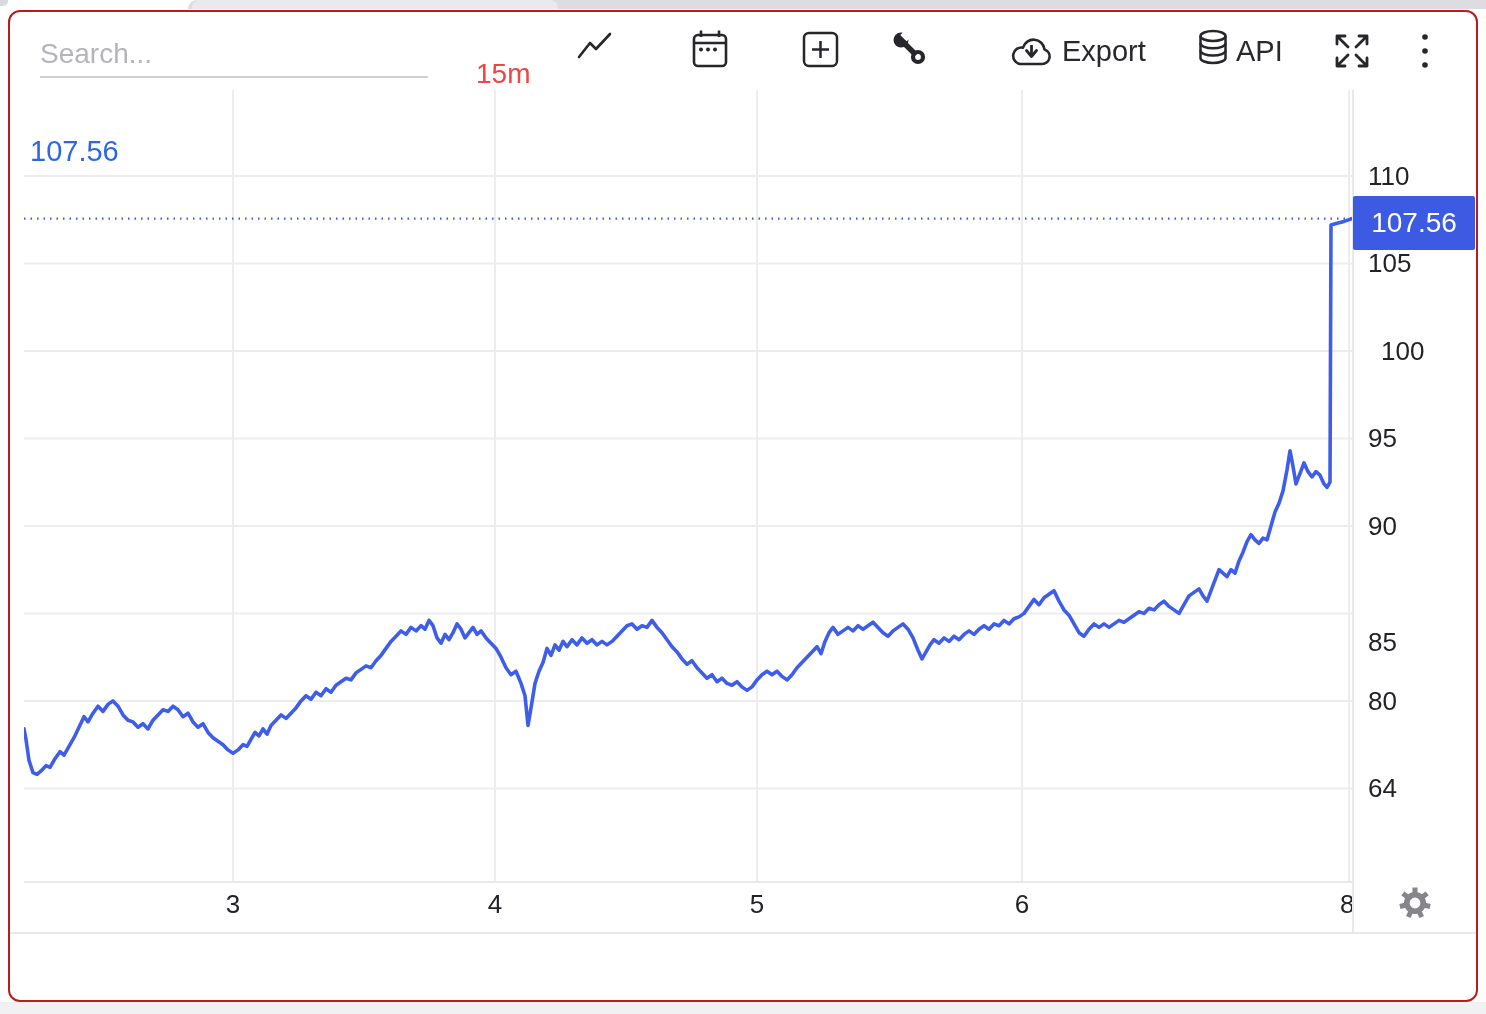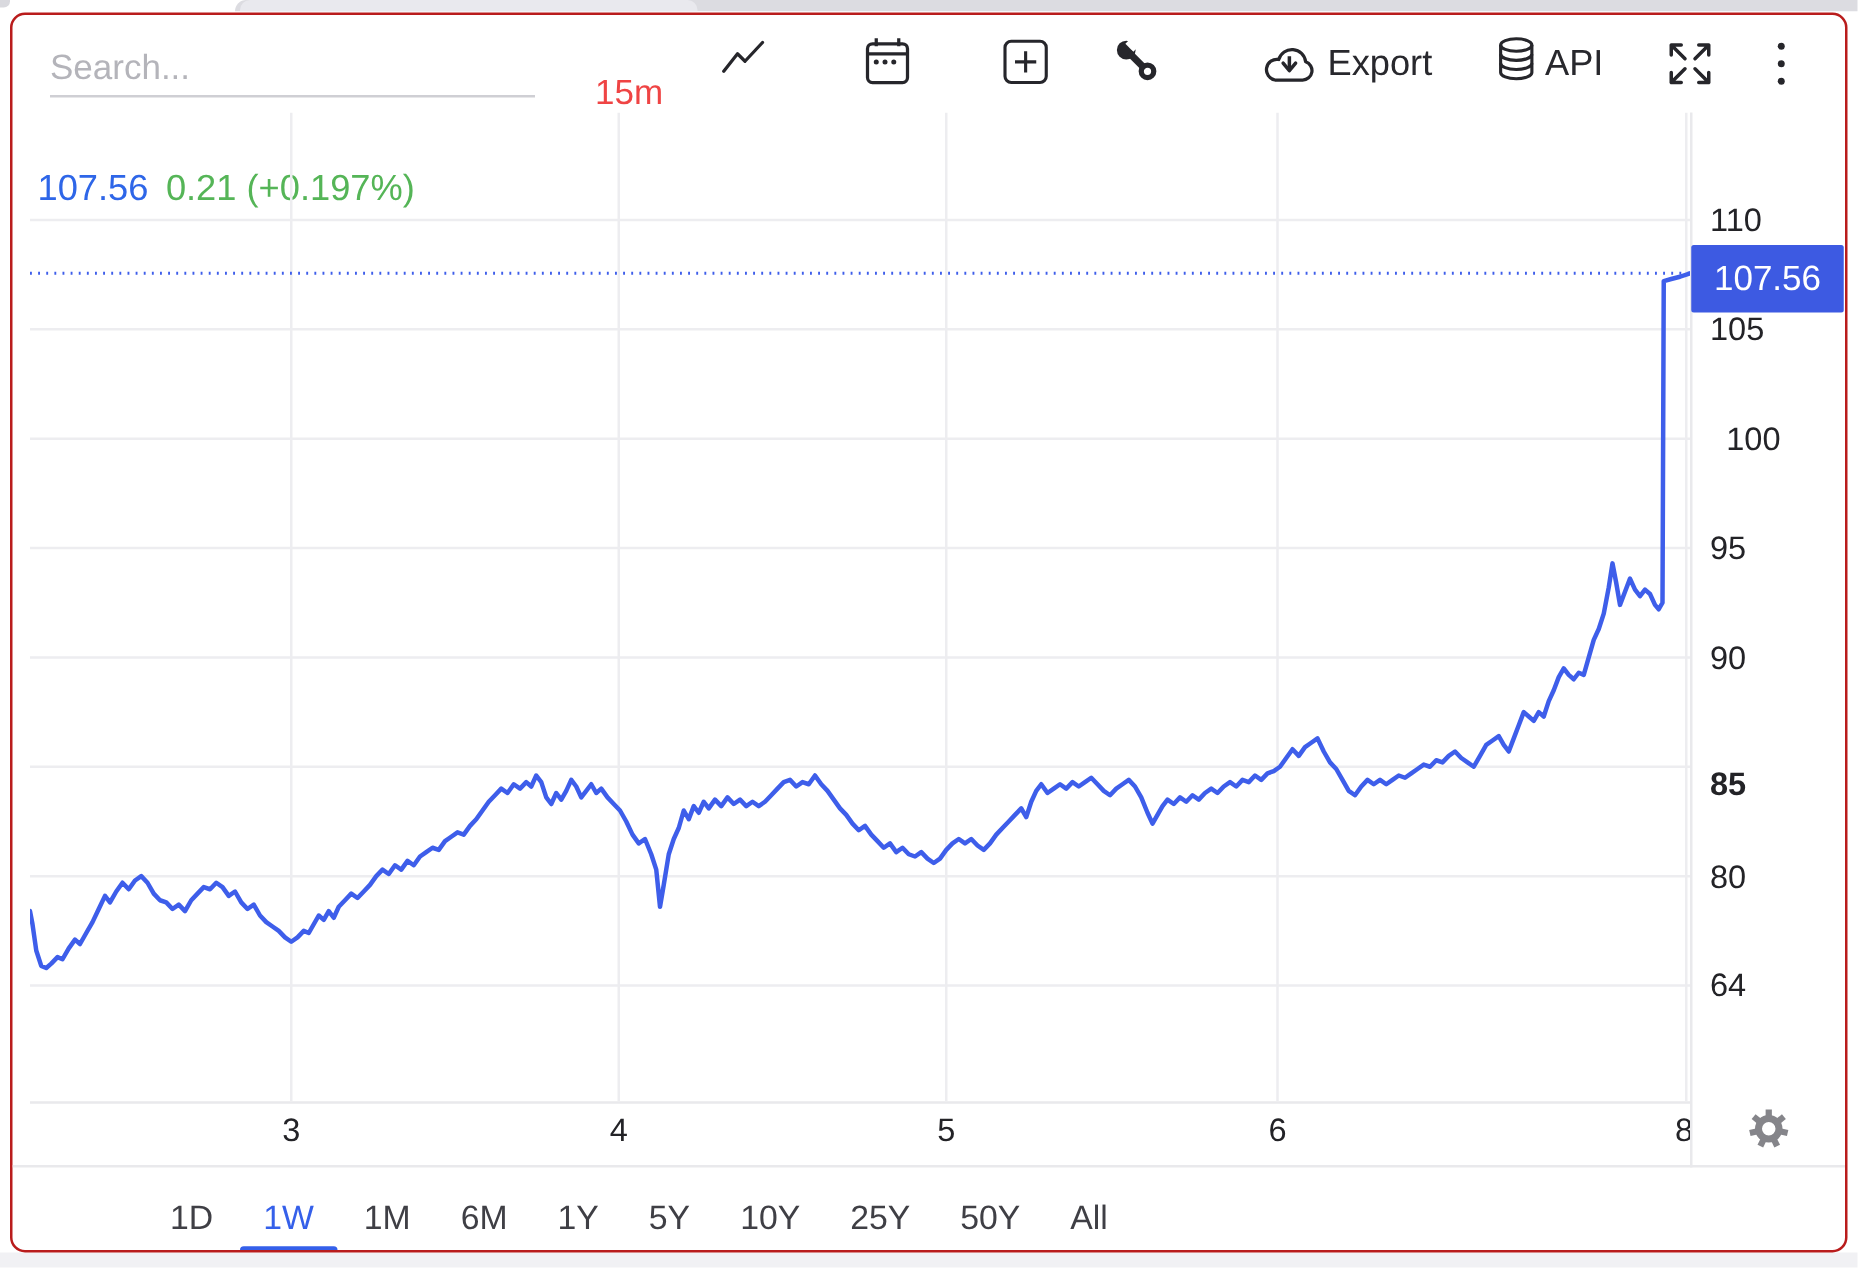--- a/index.html
+++ b/index.html
@@ -151,21 +151,20 @@
   <div class="icon-btn" style="left:1408px; top:16px;">
     <svg width="14" height="46" viewBox="0 0 14 46">
       <circle cx="7" cy="9" r="2.8" fill="#26262b"></circle>
       <circle cx="7" cy="23" r="2.8" fill="#26262b"></circle>
       <circle cx="7" cy="37" r="2.8" fill="#26262b"></circle>
     </svg>
   </div>
 
   <div class="title-row">
     <span class="t-price">107.56</span>
-    <span class="t-change">0.21 (+0.197%)</span>
   </div>
 
   <div class="plot">
     <svg id="plot-svg" width="1328" height="791" viewBox="0 0 1328 791">
         <line x1="0" x2="1328" y1="85.92499999999993" y2="85.92499999999993" stroke="#ededf0" stroke-width="2"></line>
         <line x1="0" x2="1328" y1="173.42499999999993" y2="173.42499999999993" stroke="#ededf0" stroke-width="2"></line>
         <line x1="0" x2="1328" y1="260.9249999999999" y2="260.9249999999999" stroke="#ededf0" stroke-width="2"></line>
         <line x1="0" x2="1328" y1="348.4249999999999" y2="348.4249999999999" stroke="#ededf0" stroke-width="2"></line>
         <line x1="0" x2="1328" y1="435.9249999999999" y2="435.9249999999999" stroke="#ededf0" stroke-width="2"></line>
         <line x1="0" x2="1328" y1="523.425" y2="523.425" stroke="#ededf0" stroke-width="2"></line>
@@ -193,45 +192,33 @@
       <div class="x-tick-clip" style="left: 1330px;">8</div>
     </div>
 
   <div class="y-axis" id="y-axis">
     <div class="price-tag" id="price-tag" style="top: 183.625px; background: rgb(61, 90, 226);">107.56</div>
   <div class="y-tick" style="top: 150.925px;">110</div>
       <div class="y-tick" style="top: 238.425px;">105</div>
       <div class="y-tick" style="top: 325.925px; margin-left: 13px;">100</div>
       <div class="y-tick" style="top: 413.425px;">95</div>
       <div class="y-tick" style="top: 500.925px;">90</div>
-      <div class="y-tick" style="top: 602px; font-weight: bold;">85</div>
+      <div class="y-tick" style="top: 617px;">85</div>
       <div class="y-tick" style="top: 675.925px;">80</div>
       <div class="y-tick" style="top: 763.425px;">64</div>
     </div>
 
   <div class="gear">
     <svg width="38" height="38" viewBox="0 0 38 38">
       <g id="gear-teeth" stroke="#85858a" stroke-width="5">
           <line x1="19" y1="9" x2="19" y2="3.5"></line>
           <line x1="26.8183148246803" y1="12.765101981412666" x2="31.11838797825446" y2="9.335908071189632"></line>
           <line x1="28.749279121818237" y1="21.225209339563143" x2="34.11138263881827" y2="22.449074476322874"></line>
           <line x1="23.338837391175584" y1="28.00968867902419" x2="25.725197956322155" y2="32.965017452487494"></line>
           <line x1="14.661162608824416" y1="28.009688679024187" x2="12.274802043677845" y2="32.965017452487494"></line>
           <line x1="9.250720878181763" y1="21.225209339563143" x2="3.8886173611817334" y2="22.449074476322874"></line>
           <line x1="11.1816851753197" y1="12.765101981412666" x2="6.881612021745536" y2="9.335908071189632"></line>
         </g>
       <circle cx="19" cy="19" r="8.2" fill="none" stroke="#85858a" stroke-width="5.6"></circle>
     </svg>
   </div>
 
-  <div class="tf-row" id="tf-row">
-      <div class="tf">1D</div>
-      <div class="tf active">1W</div>
-      <div class="tf">1M</div>
-      <div class="tf">6M</div>
-      <div class="tf">1Y</div>
-      <div class="tf">5Y</div>
-      <div class="tf">10Y</div>
-      <div class="tf">25Y</div>
-      <div class="tf">50Y</div>
-      <div class="tf">All</div>
-    </div>
 </div>
 
 </body></html>

